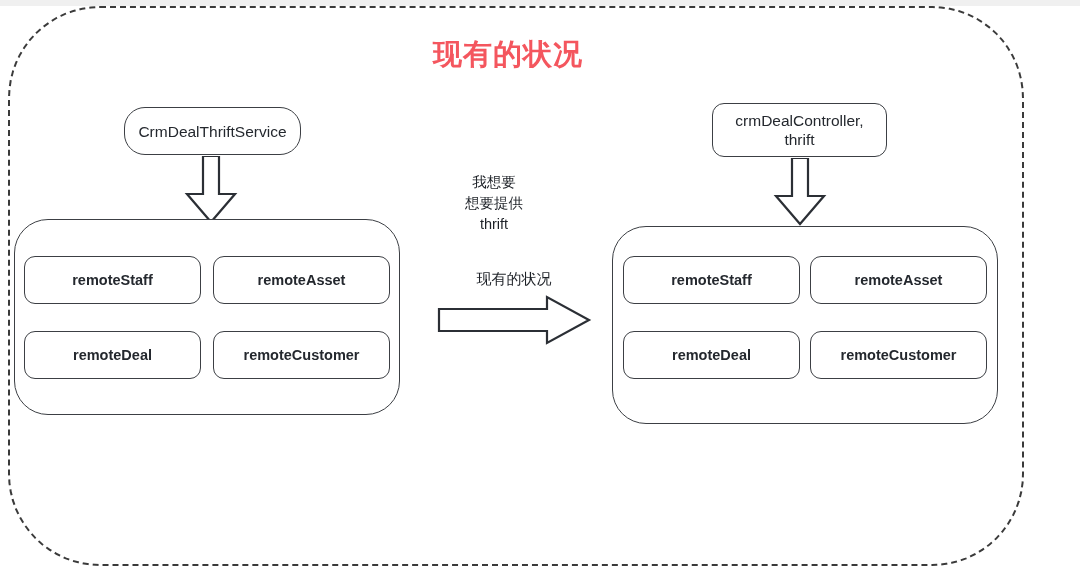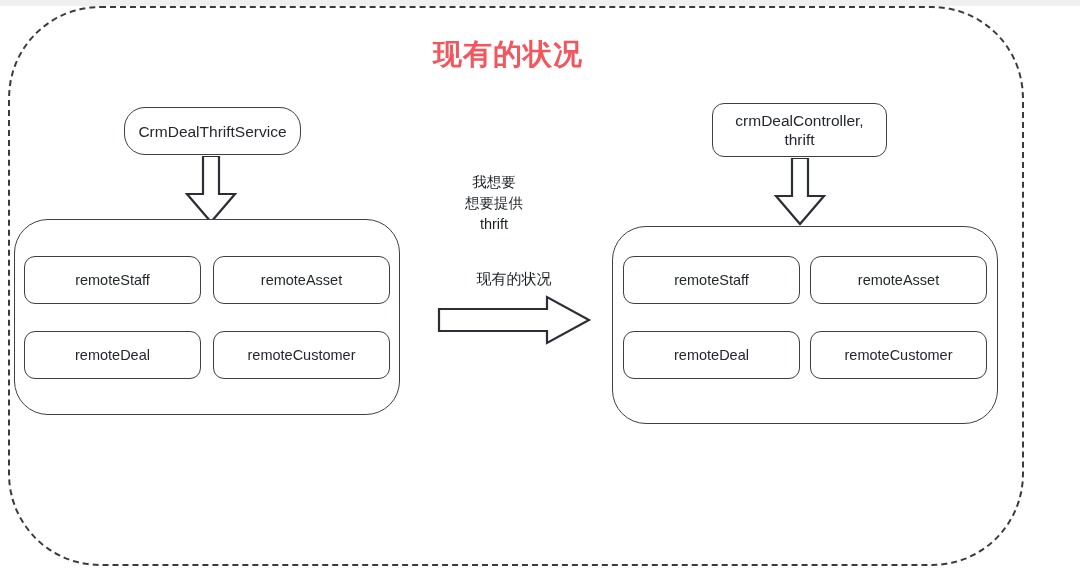--- a/index.html
+++ b/index.html
@@ -69,20 +69,21 @@
   .leaf-box {
     position: absolute;
     border: 1.5px solid #3c3f44;
     border-radius: 11px;
     background: #ffffff;
     display: flex;
     align-items: center;
     justify-content: center;
     font-size: 14.5px;
     color: #24282e;
+    font-weight: bold;
   }
   
   .arrow { position: absolute; }
   .arrow svg { display: block; }
   
   .note {
     position: absolute;
     text-align: center;
     font-size: 14.5px;
     line-height: 21px;

